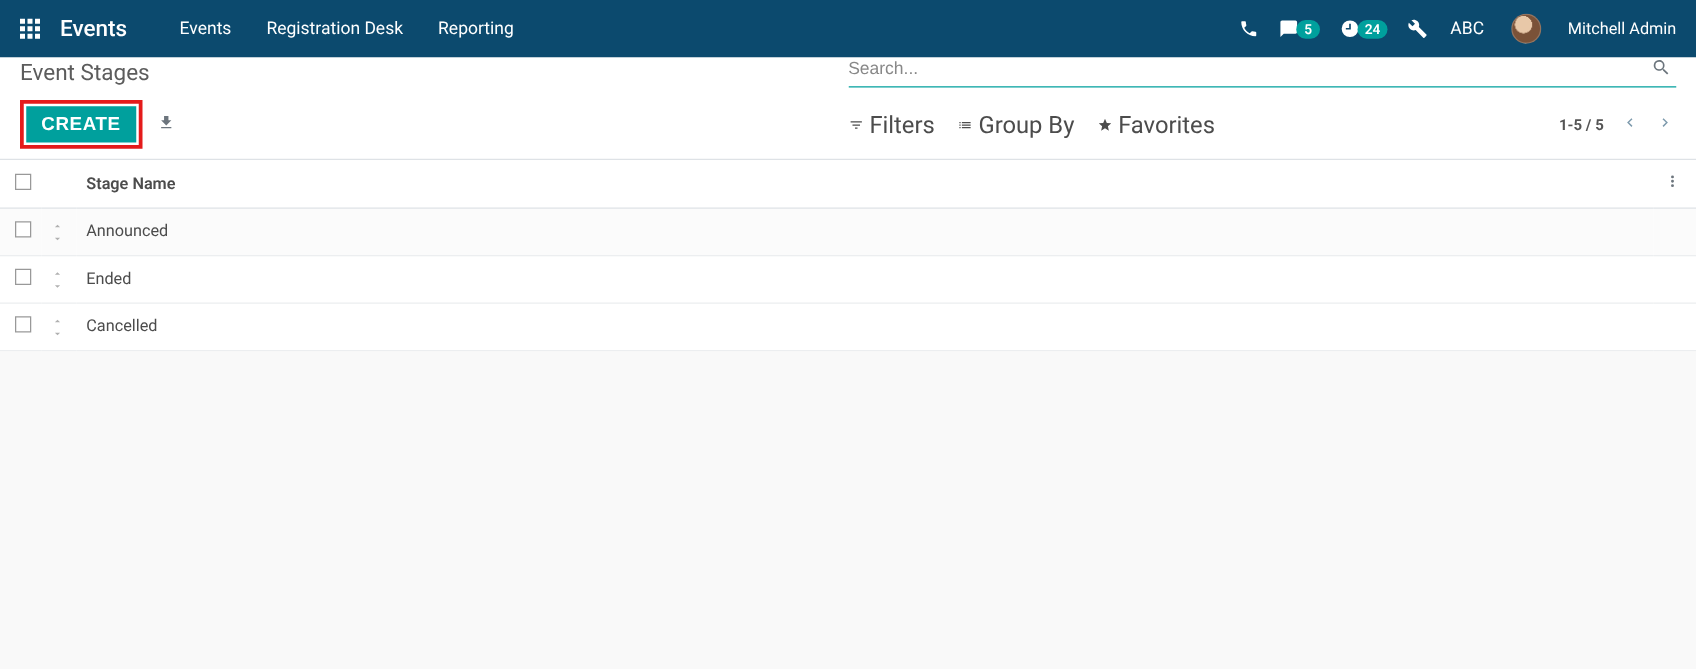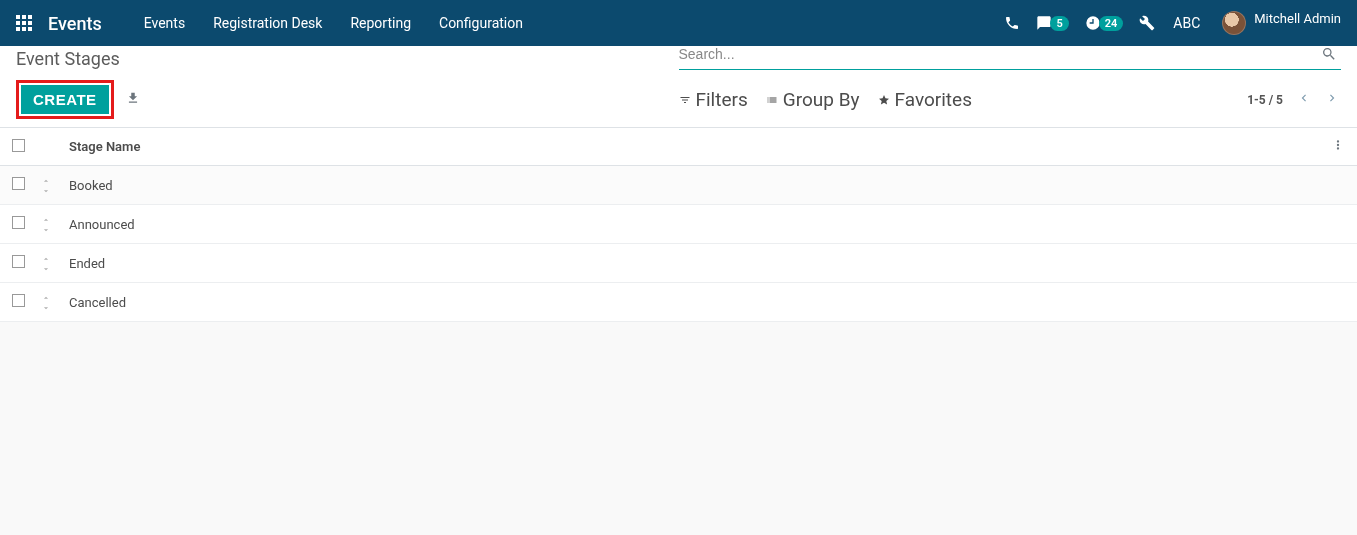--- a/index.html
+++ b/index.html
@@ -8,21 +8,21 @@
   
   .navbar { background: #0c4a6e; color: #fff; height: 46px; display: flex; align-items: center; padding: 0 16px; }
   .apps-icon { display: grid; grid-template-columns: repeat(3, 4px); grid-template-rows: repeat(3, 4px); gap: 2px; margin-right: 16px; cursor: pointer; }
   .apps-icon span { background: #fff; width: 4px; height: 4px; }
   .brand { font-size: 18px; font-weight: 500; color: #fff; margin-right: 28px; }
   .nav-link { color: #fff; font-size: 14px; padding: 0 14px; height: 46px; display: flex; align-items: center; cursor: pointer; }
   .nav-spacer { flex: 1; }
   .nav-icon { color: #fff; padding: 0 8px; height: 46px; display: flex; align-items: center; cursor: pointer; position: relative; }
   .nav-icon svg { width: 16px; height: 16px; fill: #fff; }
   .badge { background: #00a09d; color: #fff; font-size: 11px; font-weight: 600; border-radius: 10px; padding: 1px 6px; margin-left: -2px; }
-  .user { display: flex; gap: 8px; padding-left: 12px; cursor: pointer; }
+  .user { display: flex; align-items: center; gap: 21px; padding-left: 12px; cursor: pointer; }
   .avatar { width: 24px; height: 24px; border-radius: 50%; background: radial-gradient(circle at 40% 35%, #e8c8a8 35%, #7a5238 36%); border: 1px solid rgba(255,255,255,.2); }
 
   
   .control-panel { background: #fff; border-bottom: 1px solid #dee2e6; padding: 0 16px 8px; }
   .cp-row { display: flex; align-items: center; }
   .cp-top { margin-bottom: 10px; align-items: flex-start; }
   .breadcrumb { font-size: 18px; color: #5c5c5c; flex: 0 0 50%; padding-top: 2px; }
   .search-wrap { flex: 1; display: flex; align-items: flex-start; border-bottom: 1px solid #00a09d; padding-bottom: 4px; }
   .search-input { flex: 1; border: none; outline: none; font-size: 14px; color: #6c757d; background: transparent; }
   .search-input::placeholder { color: #888; }
@@ -74,21 +74,20 @@
       <span></span>
       <span></span>
       <span></span>
       <span></span>
   </div>
   <div class="brand">Events</div>
 
   <div class="nav-link">Events</div>
   <div class="nav-link">Registration Desk</div>
   <div class="nav-link">Reporting</div>
-  <div class="nav-link">Configuration</div>
 
   <div class="nav-spacer"></div>
 
   <div class="nav-icon">
     <svg viewBox="0 0 24 24">
         <path d="M6.6 10.8c1.4 2.8 3.8 5.1 6.6 6.6l2.2-2.2c.3-.3.7-.4 1-.2 1.1.4 2.4.6 3.6.6.6 0 1 .4 1 1V20c0 .6-.4 1-1 1C10.6 21 3 13.4 3 4c0-.6.4-1 1-1h3.5c.6 0 1 .4 1 1 0 1.2.2 2.5.6 3.6.1.3 0 .7-.2 1l-2.3 2.2z"></path>
       </svg>
   </div>
   <div class="nav-icon">
     <svg viewBox="0 0 24 24">
@@ -190,33 +189,20 @@
         <tr>
           <td><span class="cb"></span></td>
           <td><span class="handle">
               <svg viewBox="0 0 24 24">
                 <path d="M7 14l5-5 5 5H7z"></path>
               </svg>
               <svg viewBox="0 0 24 24">
                 <path d="M7 10l5 5 5-5H7z"></path>
               </svg>
             </span></td>
-          <td>Booked</td>
-          <td></td>
-        </tr>
-        <tr>
-          <td><span class="cb"></span></td>
-          <td><span class="handle">
-              <svg viewBox="0 0 24 24">
-                <path d="M7 14l5-5 5 5H7z"></path>
-              </svg>
-              <svg viewBox="0 0 24 24">
-                <path d="M7 10l5 5 5-5H7z"></path>
-              </svg>
-            </span></td>
           <td>Announced</td>
           <td></td>
         </tr>
         <tr>
           <td><span class="cb"></span></td>
           <td><span class="handle">
               <svg viewBox="0 0 24 24">
                 <path d="M7 14l5-5 5 5H7z"></path>
               </svg>
               <svg viewBox="0 0 24 24">

